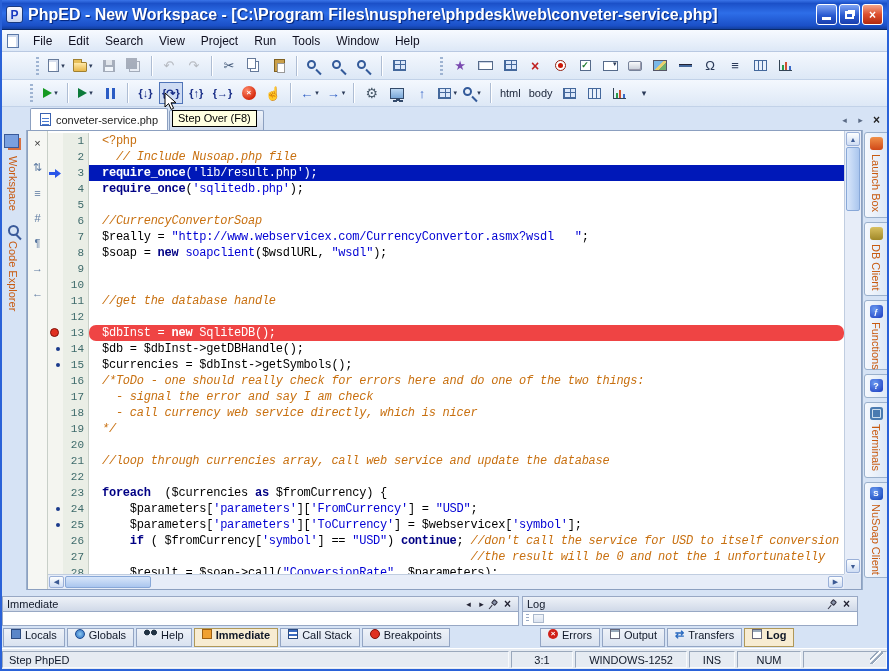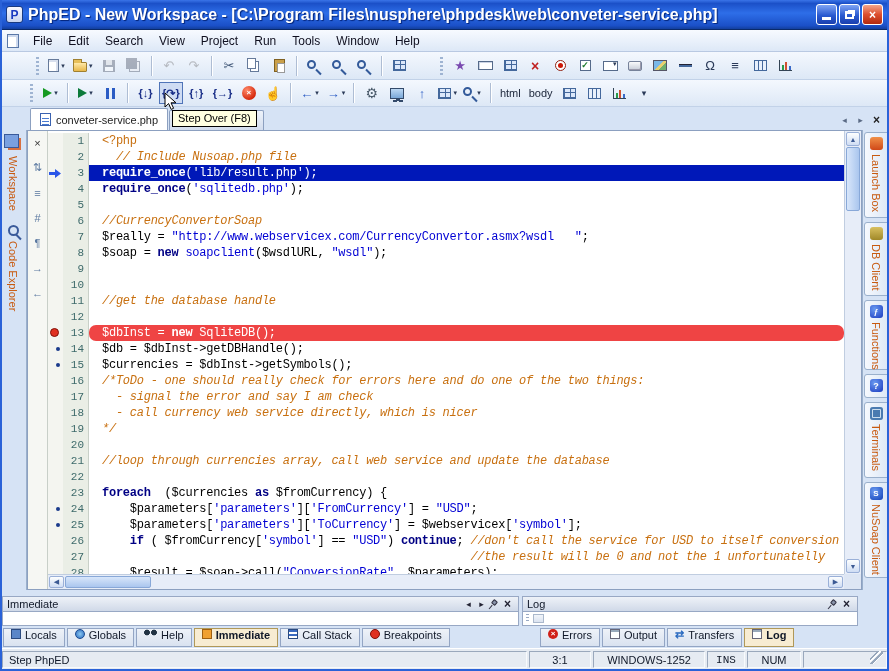--- a/index.html
+++ b/index.html
@@ -603,24 +603,24 @@
 <div id="statusbar">
   <div class="scell main">
       <span>Step PhpED</span>
     </div>
   <div class="scell c" style="width:62px;">
       <span>3:1</span>
     </div>
   <div class="scell c" style="width:112px;">
       <span>WINDOWS-1252</span>
     </div>
-  <div class="scell c" style="width:38px;font-family:Liberation Mono, monospace;">
+  <div class="scell c" style="width:46px;">
       <span>INS</span>
     </div>
-  <div class="scell c" style="width:54px;">
+  <div class="scell c" style="width:64px;">
       <span>NUM</span>
     </div>
   <div class="scell" style="width:84px;position:relative;">
     <span id="grip"></span>
   </div>
 </div>
 
 <div id="frame"></div>
 
 </body></html>

